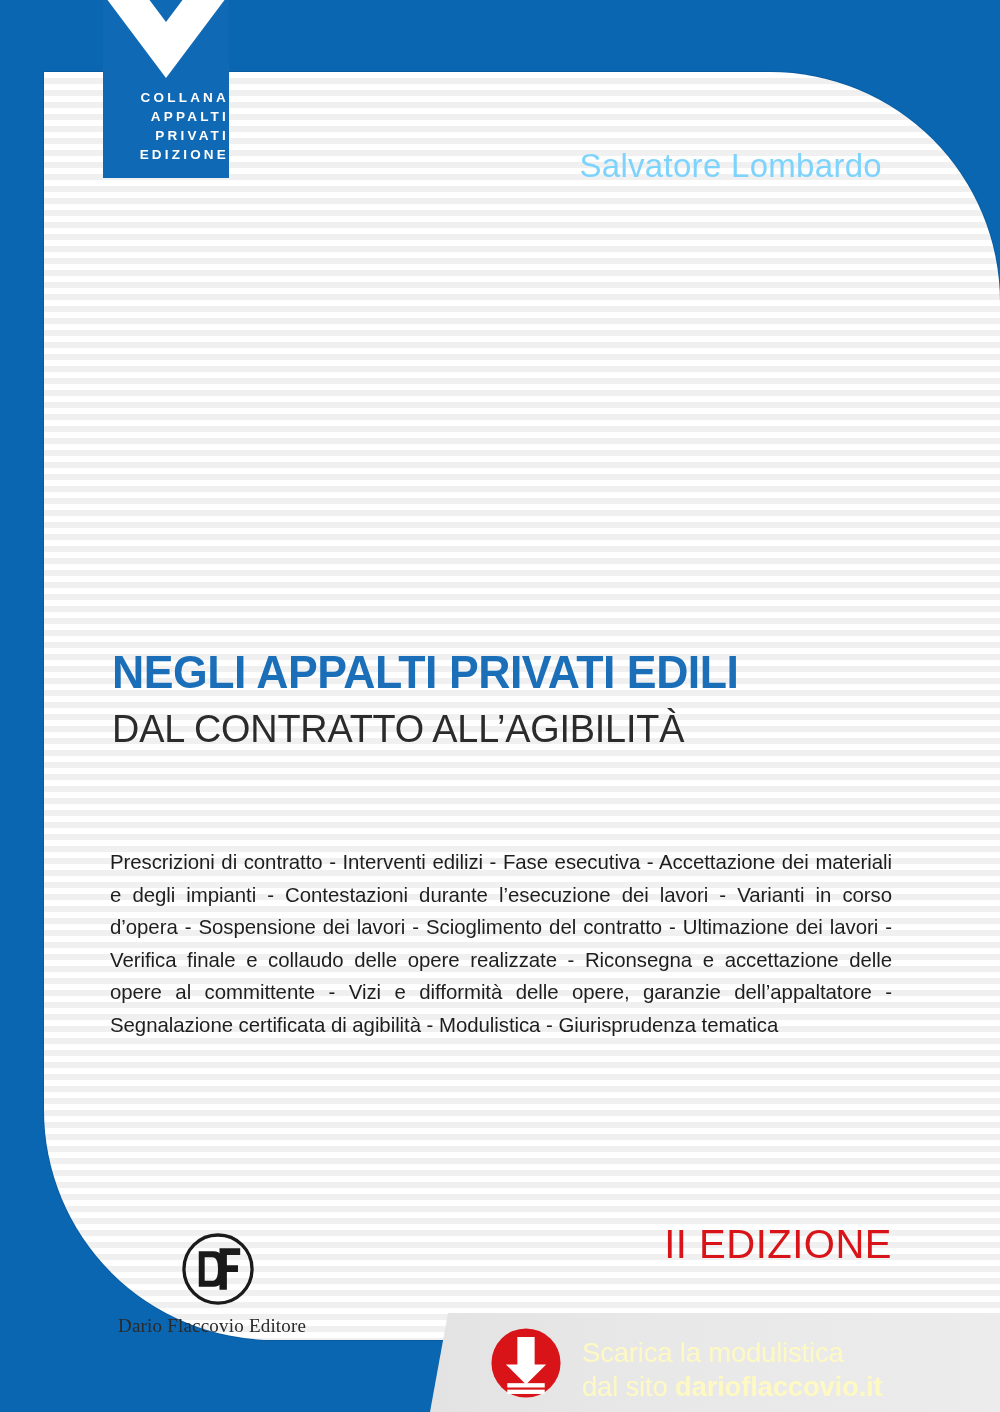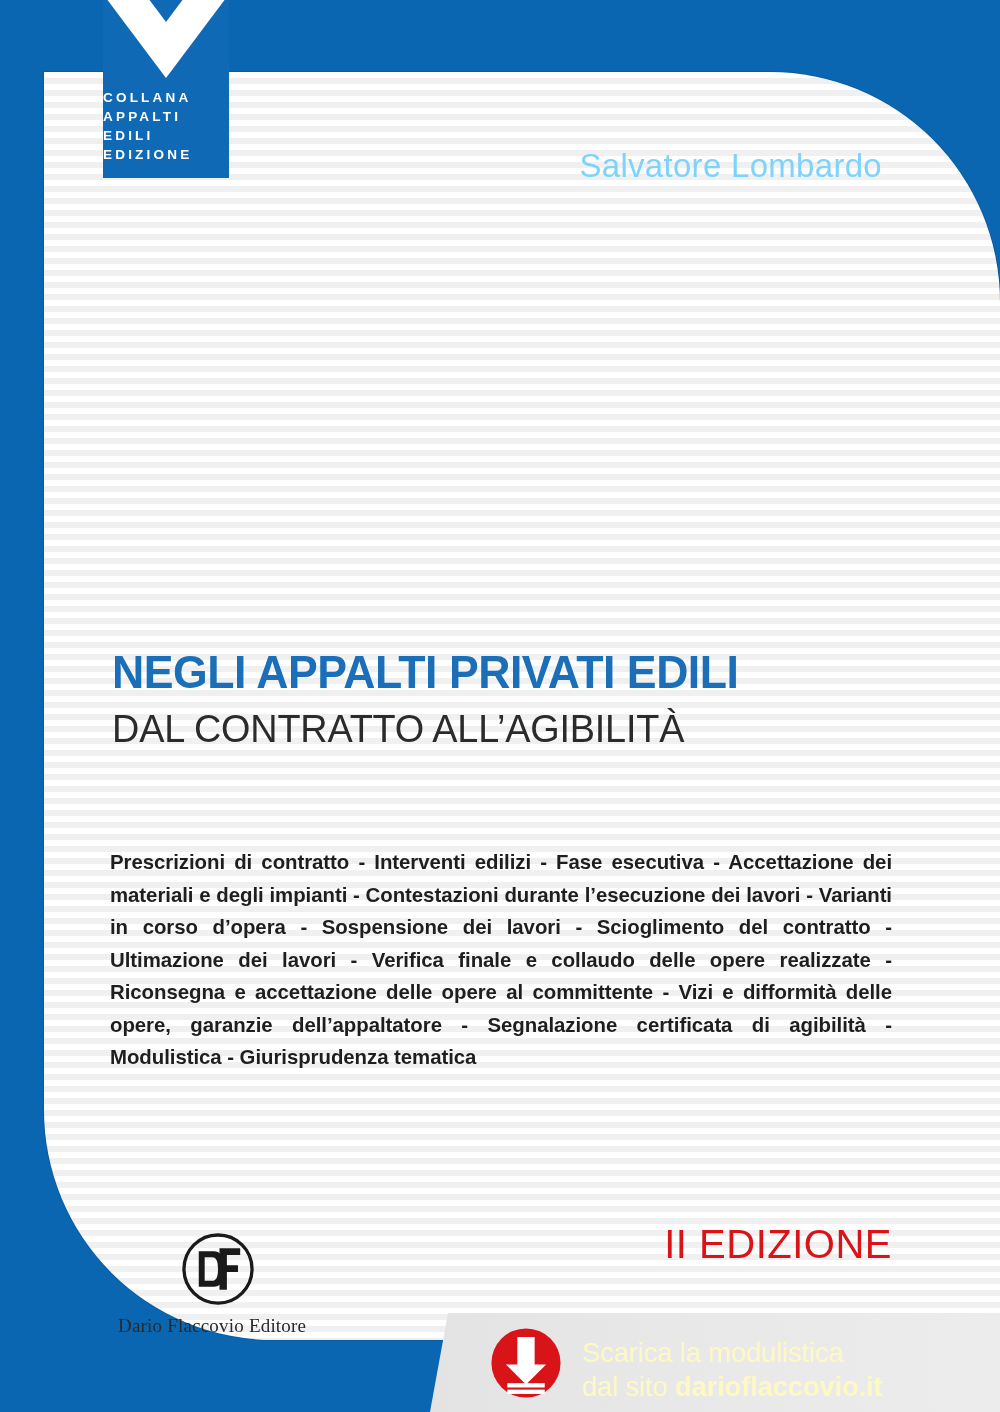--- a/index.html
+++ b/index.html
@@ -45,21 +45,21 @@
     width:126px;height:178px;
     background:#1069b4;
     z-index:6;
   }
   #badge .chev{
     position:absolute;left:0;top:0;width:126px;height:100px;
   }
   #badge .lines{
     position:absolute;
     left:0;right:0;bottom:14px;
-    text-align:left;
+    text-align:right;
     color:#ffffff;
     font-size:13.5px;
     font-weight:700;
     letter-spacing:3.2px;
     line-height:19px;
   }
 
   
   #author{
     position:absolute;
@@ -121,21 +121,20 @@
   #blurb{
     position:absolute;
     left:110px;top:846px;
     width:782px;
     color:#1e1e1e;
     font-size:20.4px;
     line-height:32.5px;
     text-align:justify;
     letter-spacing:-.05px;
     z-index:5;
-    font-weight:bold;
   }
 
   
   #edition{
     position:absolute;
     right:108px;top:1222px;
     color:#d81418;
     font-weight:400;
     font-size:40px;
     letter-spacing:.5px;
@@ -195,21 +194,21 @@
   <div id="paper"></div>
 
   <div id="badge">
     <svg class="chev" viewBox="0 0 126 100" aria-hidden="true">
       <polygon points="0,0 126,0 126,0 63,84 0,0" fill="#1069b4"></polygon>
       <polygon points="24,-30 63,22 102,-30 126,-6 63,78 0,-6" fill="#ffffff"></polygon>
     </svg>
     <div class="lines">
       <div>COLLANA</div>
       <div>APPALTI</div>
-      <div>EDILI</div>
+      <div>PRIVATI</div>
       <div>EDIZIONE</div>
     </div>
   </div>
 
   <div id="author">Salvatore Lombardo</div>
 
 
   <div id="sub1">NEGLI APPALTI PRIVATI EDILI</div>
   <div id="sub2">DAL CONTRATTO ALL’AGIBILITÀ</div>
 

